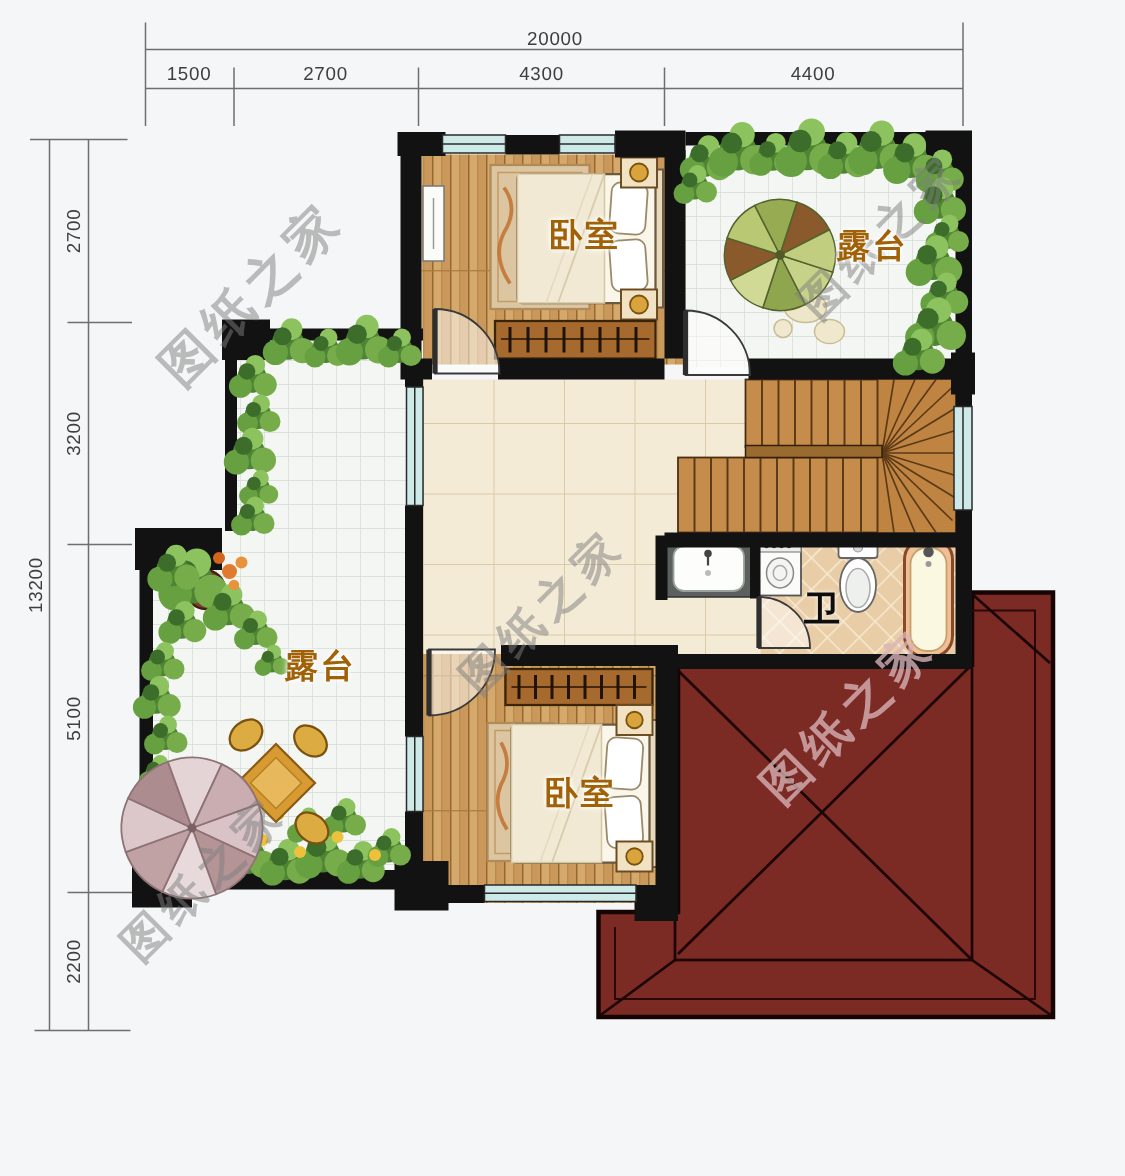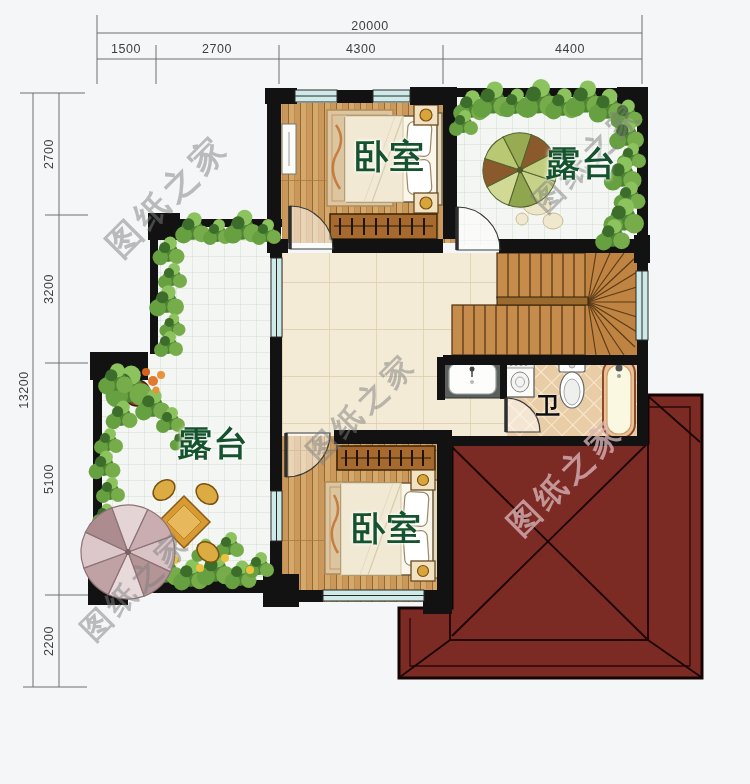--- a/index.html
+++ b/index.html
@@ -2,21 +2,21 @@
 <html><head>
 <meta charset="utf-8">
 <style>
   html,body{margin:0;padding:0;background:#e9eaeb;}
   .stage{position:relative;width:750px;height:784px;background:#f5f6f7;overflow:hidden;
          font-family:"Liberation Sans","DejaVu Sans",sans-serif;}
   .stage svg{position:absolute;left:0;top:0;}
   .txt{position:absolute;white-space:nowrap;transform:translate(-50%,-50%);}
   .dim{font-size:12.5px;color:#3f3f3f;letter-spacing:0.5px;}
   .dim-rot{transform:translate(-50%,-50%) rotate(-90deg);}
-  .room-label{font-size:34px;font-weight:800;color:#14532d;letter-spacing:2px;
+  .room-label{font-size:22px;font-weight:800;color:#a16207;letter-spacing:2px;
               text-shadow:0 0 3px #fff,0 0 5px #fff;}
   .room-label-small{font-size:24px;font-weight:800;color:#0d0d0d;
               text-shadow:0 0 3px #fff;}
   .wm{font-size:30px;font-weight:700;color:rgba(125,125,125,0.5);letter-spacing:5px;
       transform:translate(-50%,-50%) rotate(-45deg);}
   .wm-big{font-size:34px;}
   .wm-roof{color:rgba(216,180,183,0.78);}
   .title{font-size:47px;font-weight:900;color:#141414;letter-spacing:4px;}
 </style>
 </head>
@@ -418,21 +418,21 @@
 <div class="txt wm wm-big" style="left:168px;top:196px;">图纸之家</div>
 <div class="txt wm" style="left:362px;top:408px;">图纸之家</div>
 <div class="txt wm" style="left:588px;top:158px;">图纸之家</div>
 <div class="txt wm wm-roof" style="left:566px;top:478px;font-size:32px;">图纸之家</div>
 <div class="txt wm" style="left:136px;top:586px;">图纸之家</div>
 
 <div class="txt dim" style="left:370px;top:26px;">20000</div>
 <div class="txt dim" style="left:126px;top:49px;">1500</div>
 <div class="txt dim" style="left:217px;top:49px;">2700</div>
 <div class="txt dim" style="left:361px;top:49px;">4300</div>
-<div class="txt dim" style="left:570px;top:49px;">4400</div>
+<div class="txt dim" style="left:542px;top:49px;">4400</div>
 <div class="txt dim dim-rot" style="left:24px;top:390px;">13200</div>
 <div class="txt dim dim-rot" style="left:49px;top:154px;">2700</div>
 <div class="txt dim dim-rot" style="left:49px;top:289px;">3200</div>
 <div class="txt dim dim-rot" style="left:49px;top:479px;">5100</div>
 <div class="txt dim dim-rot" style="left:49px;top:641px;">2200</div>
 
 <div class="txt room-label" style="left:390px;top:157px;">卧室</div>
 <div class="txt room-label" style="left:582px;top:164px;">露台</div>
 <div class="txt room-label" style="left:214px;top:444px;">露台</div>
 <div class="txt room-label" style="left:387px;top:529px;">卧室</div>

